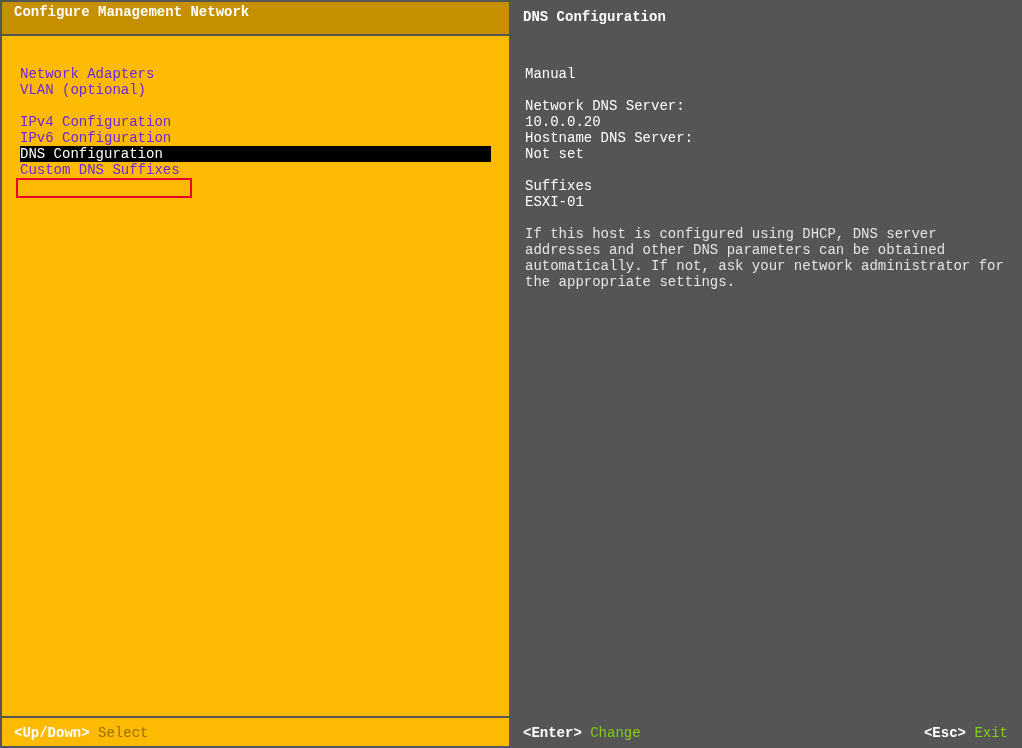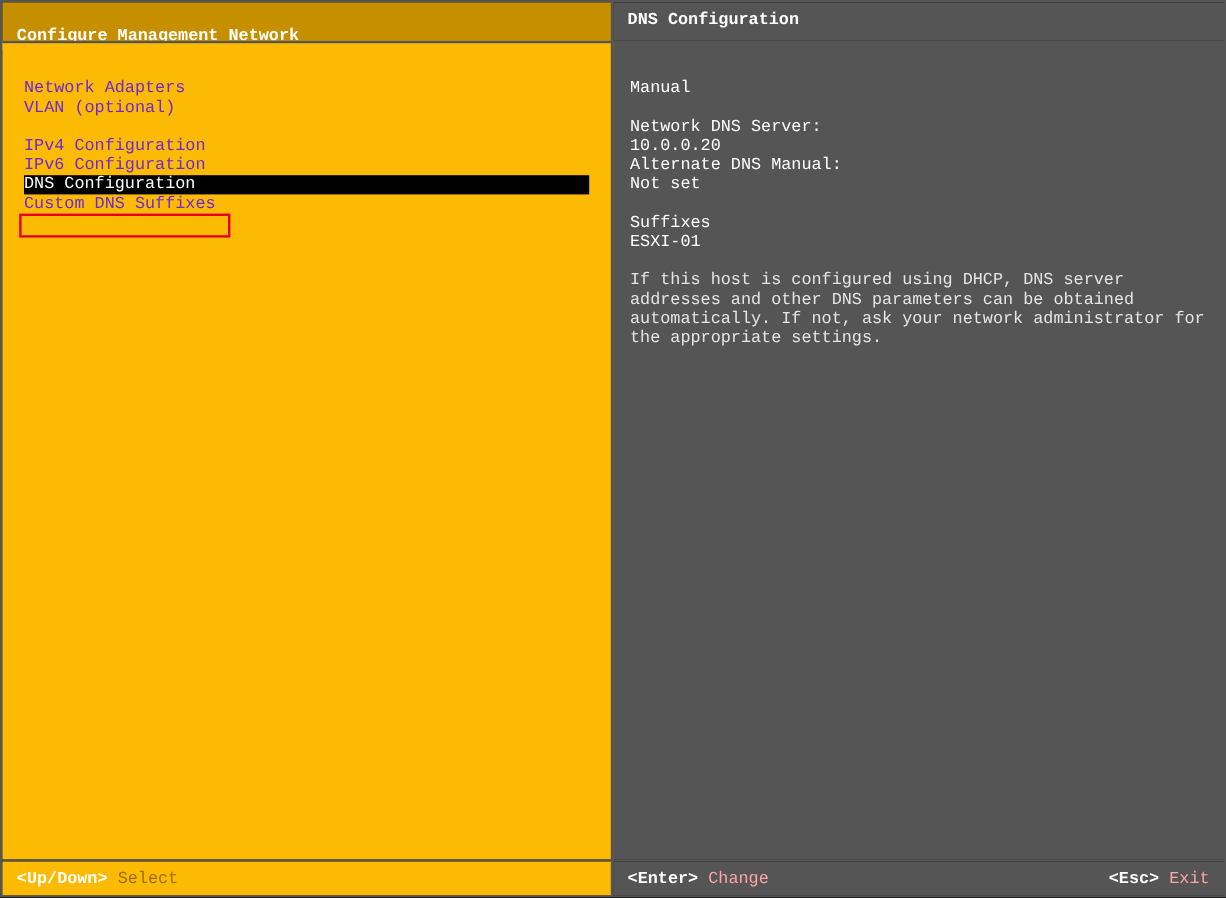--- a/index.html
+++ b/index.html
@@ -24,21 +24,21 @@
     }
     .header-row {
       display: flex;
       height: 32px;
     }
     .header-left {
       width: 50%;
       background: #c58f00;
       color: #fff;
       font-weight: bold;
-      padding: 20px 12px;
+      padding: 2px 12px;
       border-right: 2px solid #555;
     }
     .header-right {
       width: 50%;
       background: #555;
       color: #fff;
       font-weight: bold;
       padding: 7px 12px;
     }
     .content-row {
@@ -129,21 +129,21 @@
       justify-content: space-between;
     }
     .key-hint {
       color: #fff;
       font-weight: bold;
     }
     .key-action {
       color: #9a6e00;
     }
     .key-action-right {
-      color: #fca5a5;
+      color: #84cc16;
       text-align: right;
     }
   </style>
 </head>
 <body>
 
 <div class="container">
   <div class="header-row">
     <div class="header-left">Configure Management Network</div>
     <div class="header-right">DNS Configuration</div>
@@ -164,21 +164,21 @@
       <div class="highlight-box"></div>
     </div>
 
     <div class="right-panel">
       <div class="right-block">
         <div class="right-line">Manual</div>
       </div>
       <div class="right-block">
         <div class="right-line">Network DNS Server:</div>
         <div class="right-line">10.0.0.20</div>
-        <div class="right-line">Alternate DNS Manual:</div>
+        <div class="right-line">Hostname DNS Server:</div>
         <div class="right-line">Not set</div>
       </div>
       <div class="right-block">
         <div class="right-line">Suffixes</div>
         <div class="right-line">ESXI-01</div>
       </div>
       <div class="right-help">If this host is configured using DHCP, DNS server addresses and other DNS parameters can be obtained automatically. If not, ask your network administrator for the appropriate settings.</div>
     </div>
   </div>
 

